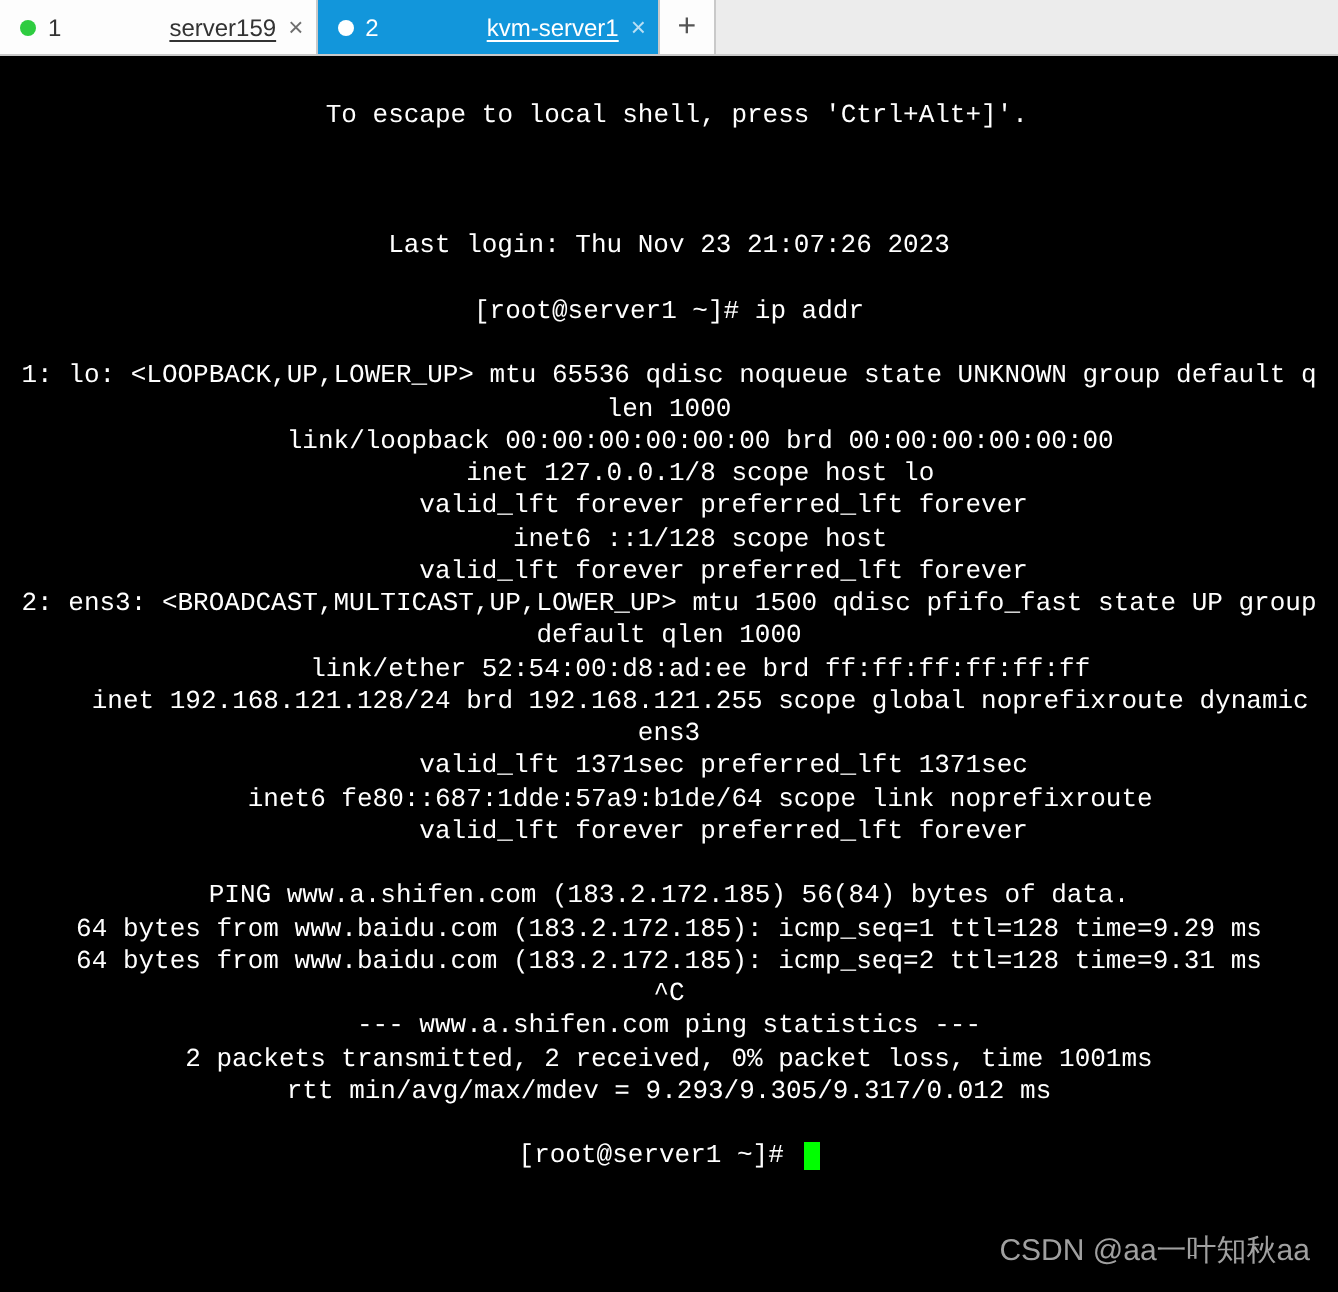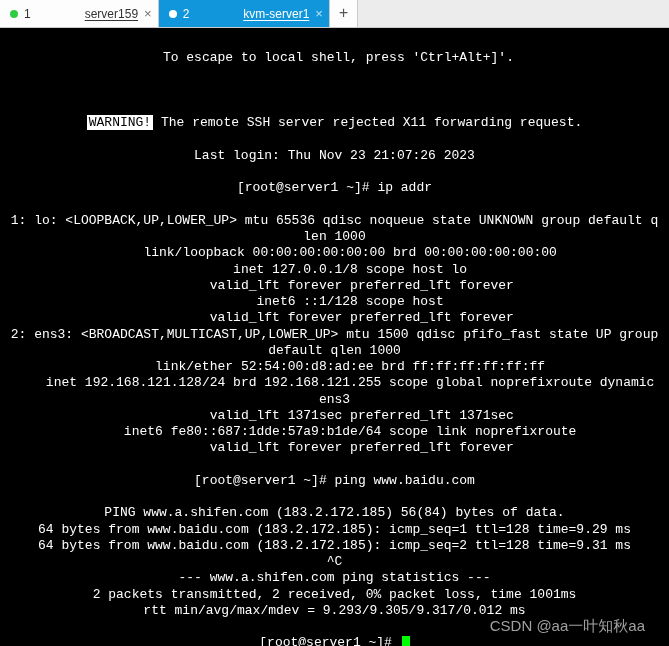--- a/index.html
+++ b/index.html
@@ -70,21 +70,21 @@
   }
   .cursor {
     display: inline-block;
     width: 8px; height: 14px;
     background: #00ff00;
     vertical-align: text-bottom;
     margin-left: 2px;
   }
   .watermark {
     position: absolute;
-    right: 24px;
+    right: 14px;
     bottom: 10px;
     color: #bdbdbd;
     font-family: Arial, sans-serif;
     font-size: 15px;
     opacity: .85;
     pointer-events: none;
   }
 </style>
 </head>
 <body>
@@ -103,36 +103,34 @@
     <span class="close">×</span>
   </div>
   <div class="newtab">
     <span>+</span>
   </div>
 </div>
 
 <div class="terminal">
 <span class="line"> To escape to local shell, press 'Ctrl+Alt+]'.</span>
 <span class="line"> </span>
-<span class="line"><span class="warn-badge">WARNING!</span><span> The remote SSH server rejected X11 forwarding request.</span></span>
 <span class="line">Last login: Thu Nov 23 21:07:26 2023</span>
 <span class="line"><span>[root@server1 ~]# </span><span>ip addr</span></span>
 <span class="line">1: lo: &lt;LOOPBACK,UP,LOWER_UP&gt; mtu 65536 qdisc noqueue state UNKNOWN group default qlen 1000
     link/loopback 00:00:00:00:00:00 brd 00:00:00:00:00:00
     inet 127.0.0.1/8 scope host lo
        valid_lft forever preferred_lft forever
     inet6 ::1/128 scope host
        valid_lft forever preferred_lft forever
 2: ens3: &lt;BROADCAST,MULTICAST,UP,LOWER_UP&gt; mtu 1500 qdisc pfifo_fast state UP group default qlen 1000
     link/ether 52:54:00:d8:ad:ee brd ff:ff:ff:ff:ff:ff
     inet 192.168.121.128/24 brd 192.168.121.255 scope global noprefixroute dynamic ens3
        valid_lft 1371sec preferred_lft 1371sec
     inet6 fe80::687:1dde:57a9:b1de/64 scope link noprefixroute
        valid_lft forever preferred_lft forever</span>
-<span class="line"><span>[root@server1 ~]# </span><span>ping www.baidu.com</span></span>
 <span class="line">PING www.a.shifen.com (183.2.172.185) 56(84) bytes of data.
 64 bytes from www.baidu.com (183.2.172.185): icmp_seq=1 ttl=128 time=9.29 ms
 64 bytes from www.baidu.com (183.2.172.185): icmp_seq=2 ttl=128 time=9.31 ms
 ^C
 --- www.a.shifen.com ping statistics ---
 2 packets transmitted, 2 received, 0% packet loss, time 1001ms
 rtt min/avg/max/mdev = 9.293/9.305/9.317/0.012 ms</span>
 <span class="line"><span>[root@server1 ~]# </span><span class="cursor"></span></span>
 <div class="watermark">CSDN @aa一叶知秋aa</div>
 </div>

